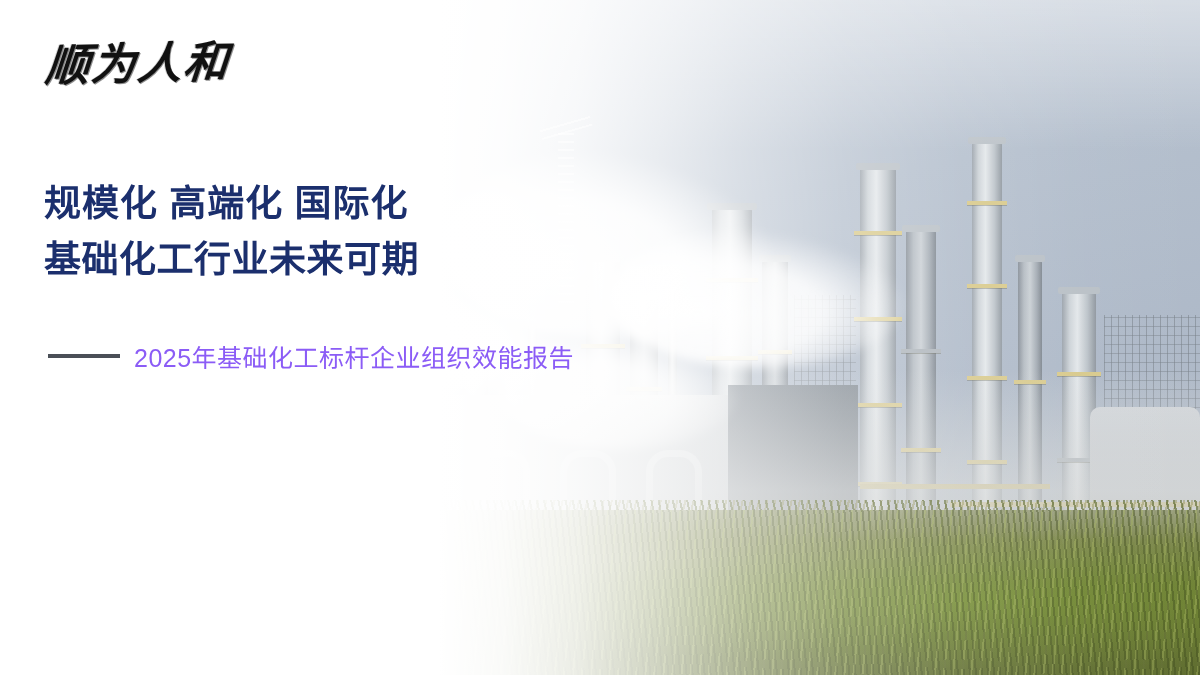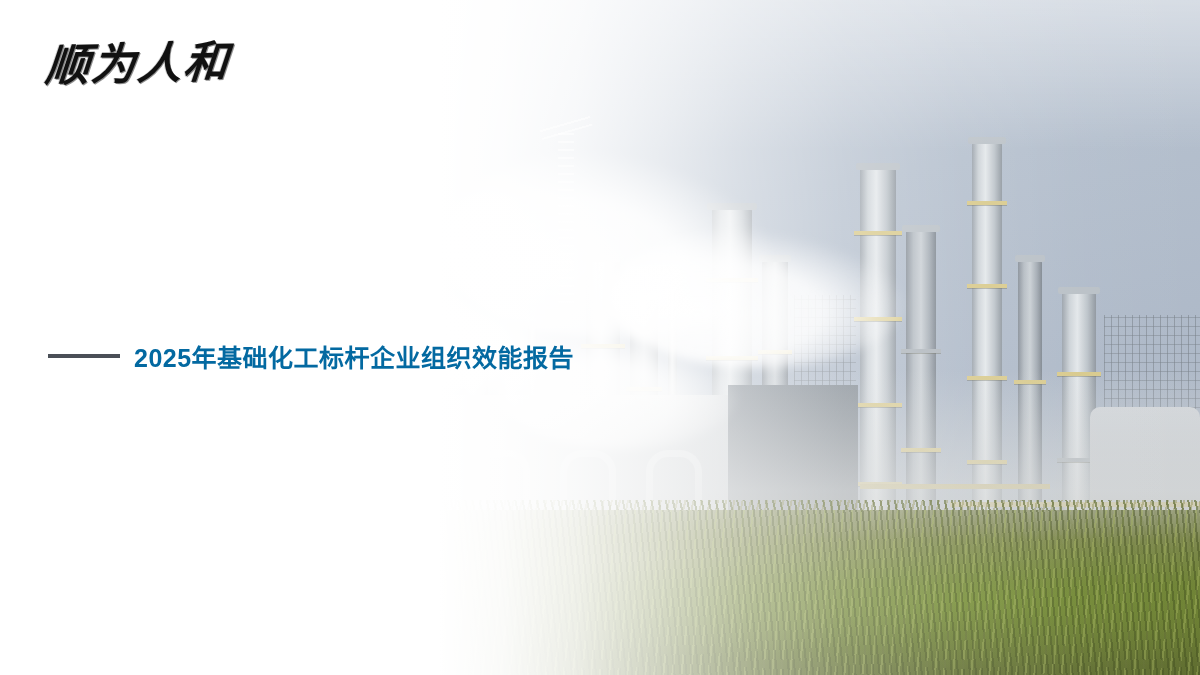--- a/index.html
+++ b/index.html
@@ -217,23 +217,23 @@
     display: flex;
     align-items: center;
     gap: 14px;
   }
   .subtitle-rule {
     width: 72px;
     height: 4px;
     background: #4a4f57;
   }
   .subtitle-text {
-    color: #0369a1;
+    color: #8b5cf6;
     font-size: 25px;
-    font-weight: 700;
+    font-weight: 400;
     letter-spacing: .5px;
     white-space: nowrap;
   }
 
   .meta-row {
     position: absolute;
     left: 52px;
     top: 504px;
     display: flex;
     align-items: center;
@@ -353,20 +353,24 @@
     </div>
 
     <div class="photo-fade-top"></div>
     <div class="photo-fade"></div>
   </div>
 
   <div class="content">
 
     <div class="logo">顺为人和</div>
 
+    <div class="headline">
+      <div class="line1">规模化 高端化 国际化</div>
+      <div class="line2">基础化工行业未来可期</div>
+    </div>
 
     <div class="subtitle-row">
       <span class="subtitle-rule"></span>
       <span class="subtitle-text">2025年基础化工标杆企业组织效能报告</span>
     </div>
 
 
   </div>
 </div>
 

